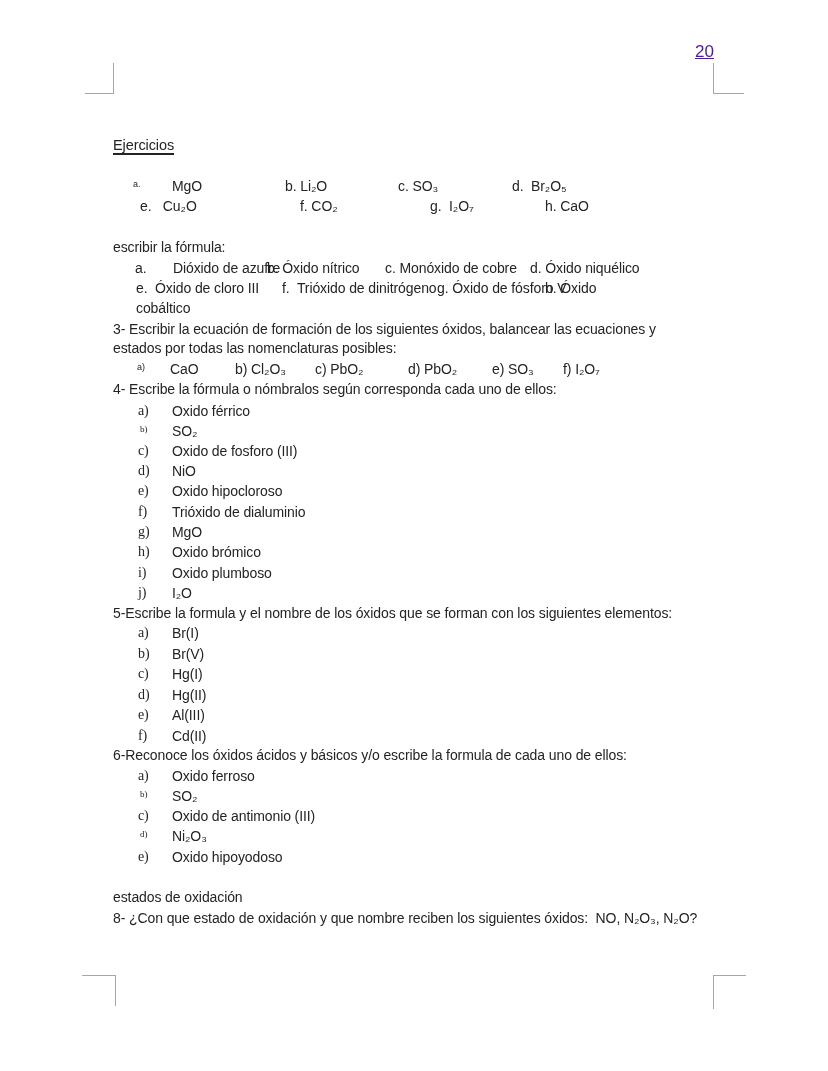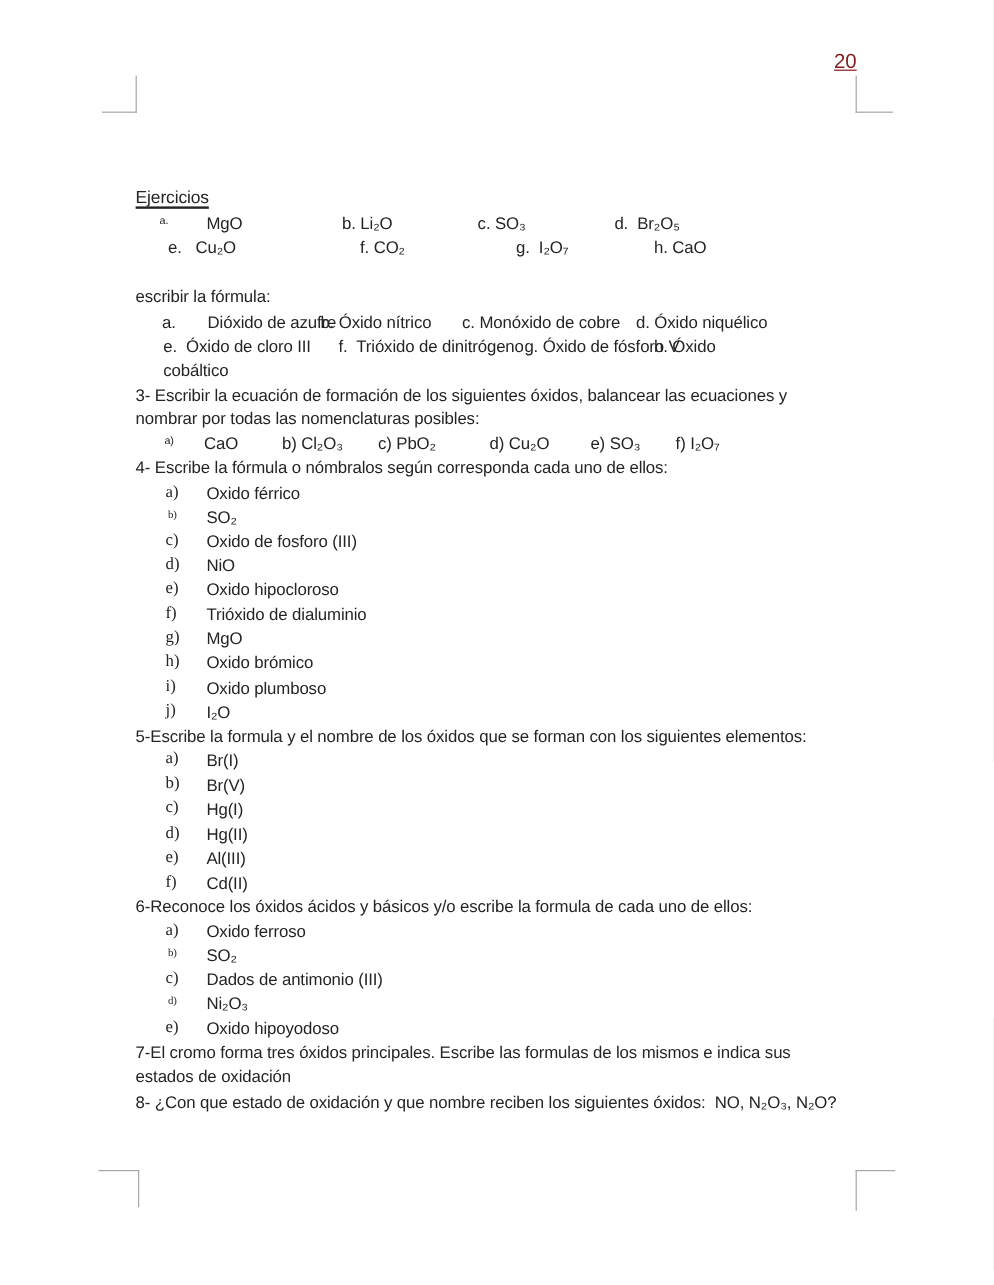--- a/index.html
+++ b/index.html
@@ -4,25 +4,25 @@
 <style>
   html,body { margin:0; padding:0; background:#e8e8e8; }
   .page {
     position:relative; width:828px; height:1071px; margin:0 auto;
     background:#ffffff; overflow:hidden;
     font-family:"Liberation Sans","DejaVu Sans",sans-serif;
     font-size:14px; color:#242424; letter-spacing:-0.1px;
   }
   .line { position:absolute; left:113px; width:680px; height:20px; line-height:20px; white-space:pre; }
   .t { position:absolute; top:0; white-space:pre; }
-  .heading { font-size:14.5px;margin-top:20px; }
+  .heading { font-size:14.5px; }
   .heading span { text-decoration:underline; text-underline-offset:3px; text-decoration-thickness:1.5px; }
   .marker { font-family:"Liberation Serif","DejaVu Serif",serif; }
   .supm { font-size:9px; line-height:12px; top:2px; }
-  .pagenum { position:absolute; left:695px; top:42px; font-size:17px; letter-spacing:0; color:#7f1d1d;text-decoration:underline; }
+  .pagenum { position:absolute; left:695px; top:42px; font-size:17px; letter-spacing:0; color:#4c1d95;text-decoration:underline; }
   .cmark { position:absolute; border:0 solid #a6a6a6; }
   .cmark.tl { left:85px;  top:63px;  width:28px; height:30px; border-right-width:1.5px; border-bottom-width:1.5px; }
   .cmark.tr { left:713px; top:63px;  width:30px; height:30px; border-left-width:1.5px;  border-bottom-width:1.5px; }
   .cmark.bl { left:82px;  top:975px; width:33px; height:30px; border-top-width:1.5px;   border-right-width:1.5px; }
   .cmark.br { left:713px; top:975px; width:32px; height:33px; border-top-width:1.5px;   border-left-width:1.5px; }
 </style>
 </head>
 <body>
 
 <div class="page">
@@ -61,27 +61,27 @@
     <span class="t" style="left:23px">cobáltico</span>
   </div>
   <div class="line" style="top:278px">
     <span class="t" style="left:23px">e.  Óxido de cloro III</span>
     <span class="t" style="left:169px">f.  Trióxido de dinitrógeno</span>
     <span class="t" style="left:324px">g. Óxido de fósforo V</span>
     <span class="t" style="left:432px">h. Óxido</span>
   </div>
 
   <div class="line" style="top:319px">3- Escribir la ecuación de formación de los siguientes óxidos, balancear las ecuaciones y</div>
-  <div class="line" style="top:338px">nombrar por todas las nomenclaturas posibles:</div>
+  <div class="line" style="top:338px">estados por todas las nomenclaturas posibles:</div>
   <div class="line" style="top:359px">
     <span class="t supm" style="left:24px">a)</span>
     <span class="t" style="left:57px">CaO</span>
     <span class="t" style="left:122px">b) Cl₂O₃</span>
     <span class="t" style="left:202px">c) PbO₂</span>
-    <span class="t" style="left:295px">d) Cu₂O</span>
+    <span class="t" style="left:295px">d) PbO₂</span>
     <span class="t" style="left:379px">e) SO₃</span>
     <span class="t" style="left:450px">f) I₂O₇</span>
   </div>
 
   <div class="line" style="top:379px">4- Escribe la fórmula o nómbralos según corresponda cada uno de ellos:</div>
   <div class="line" style="top:401px">
     <span class="t marker" style="left:25px">a)</span>
     <span class="t" style="left:59px">Oxido férrico</span>
   </div>
   <div class="line" style="top:421px">
@@ -151,28 +151,27 @@
   <div class="line" style="top:766px">
     <span class="t marker" style="left:25px">a)</span>
     <span class="t" style="left:59px">Oxido ferroso</span>
   </div>
   <div class="line" style="top:786px">
     <span class="t marker supm" style="left:27px">b)</span>
     <span class="t" style="left:59px">SO₂</span>
   </div>
   <div class="line" style="top:806px">
     <span class="t marker" style="left:25px">c)</span>
-    <span class="t" style="left:59px">Dados de antimonio (III)</span>
+    <span class="t" style="left:59px">Oxido de antimonio (III)</span>
   </div>
   <div class="line" style="top:826px">
     <span class="t marker supm" style="left:27px">d)</span>
     <span class="t" style="left:59px">Ni₂O₃</span>
   </div>
   <div class="line" style="top:847px">
     <span class="t marker" style="left:25px">e)</span>
     <span class="t" style="left:59px">Oxido hipoyodoso</span>
   </div>
 
-  <div class="line" style="top:867px">7-El cromo forma tres óxidos principales. Escribe las formulas de los mismos e indica sus</div>
   <div class="line" style="top:887px">estados de oxidación</div>
   <div class="line" style="top:908px">8- ¿Con que estado de oxidación y que nombre reciben los siguientes óxidos:  NO, N₂O₃, N₂O?</div>
 
 </div>
 
 </body></html>

